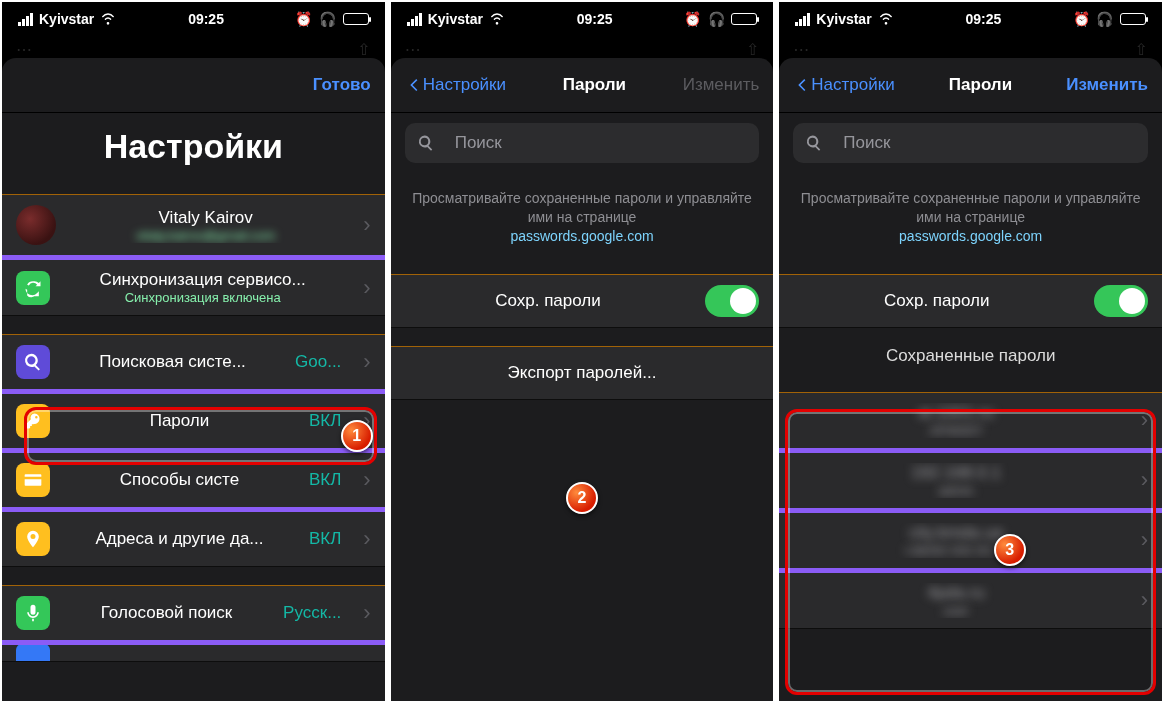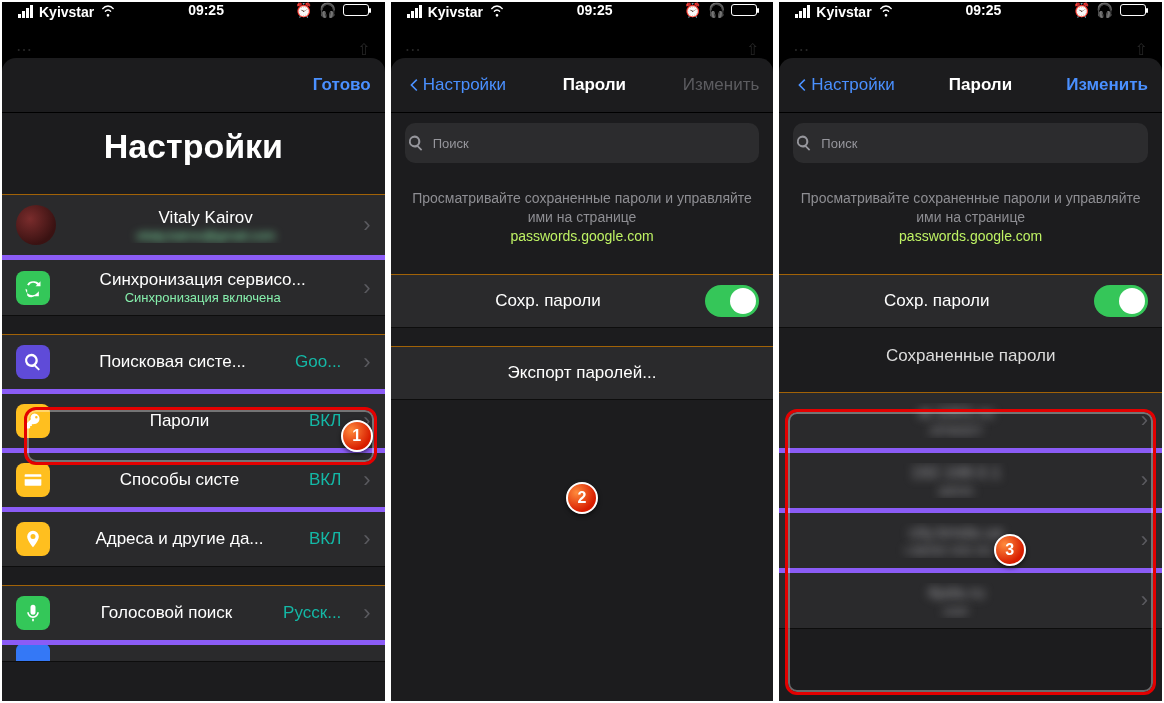--- a/index.html
+++ b/index.html
@@ -21,21 +21,21 @@
     flex: 1;
     background: #000;
     color: #fff;
     position: relative;
     overflow: hidden;
   }
   
   .statusbar {
     height: 34px;
     display: flex;
-    align-items: flex-start;
+    align-items: center;
     justify-content: space-between;
     padding: 0 16px;
     font-size: 14px;
     font-weight: 600;
   }
   .statusbar .left { display: flex; align-items: center; gap: 6px; }
   .statusbar .right { display: flex; align-items: center; gap: 6px; }
   .signal-bars { display: flex; align-items: flex-end; gap: 1px; }
   .signal-bars span { width: 3px; background: #fff; display: block; }
   .signal-bars span:nth-child(1){height:4px} .signal-bars span:nth-child(2){height:7px}
@@ -83,24 +83,24 @@
     padding: 14px 20px 10px;
   }
   
   .search {
     margin: 10px 14px 12px;
     background: #2c2c2e;
     border-radius: 10px;
     height: 40px;
     display: flex;
     align-items: center;
-    padding: 0 2px;
+    padding: 0 12px;
     color: #96969c;
-    font-size: 13px;
-    gap: 8px;
+    font-size: 17px;
+    gap: 20px;
   }
   
   .group { margin: 18px 0 0; }
   .cell {
     background: #2a2a2c;
     border-top: 5px solid #8b5cf6;
     display: flex;
     align-items: center;
     padding: 10px 14px;
     min-height: 54px;
@@ -128,21 +128,21 @@
   .icon.purple { background:#5f4bd8; }
   .icon.yellow { background:#ffbf1f; color:#fff; }
   .icon svg { width:20px; height:20px; fill:#fff; }
   
   .info {
     padding: 14px 20px 10px;
     font-size: 14px;
     color: #8e8e93;
     line-height: 1.35;
   }
-  .info a { color:#bef264; text-decoration:none; }
+  .info a { color:#7dd3fc; text-decoration:none; }
   
   .switch {
     width: 54px; height: 32px; background:#35c659; border-radius:16px; position:relative; flex:none;
   }
   .switch::after{
     content:""; position:absolute; right:3px; top:3px; width:26px; height:26px; border-radius:50%; background:#fff;
   }
   
   .section-header {
     padding: 18px 18px 8px;

